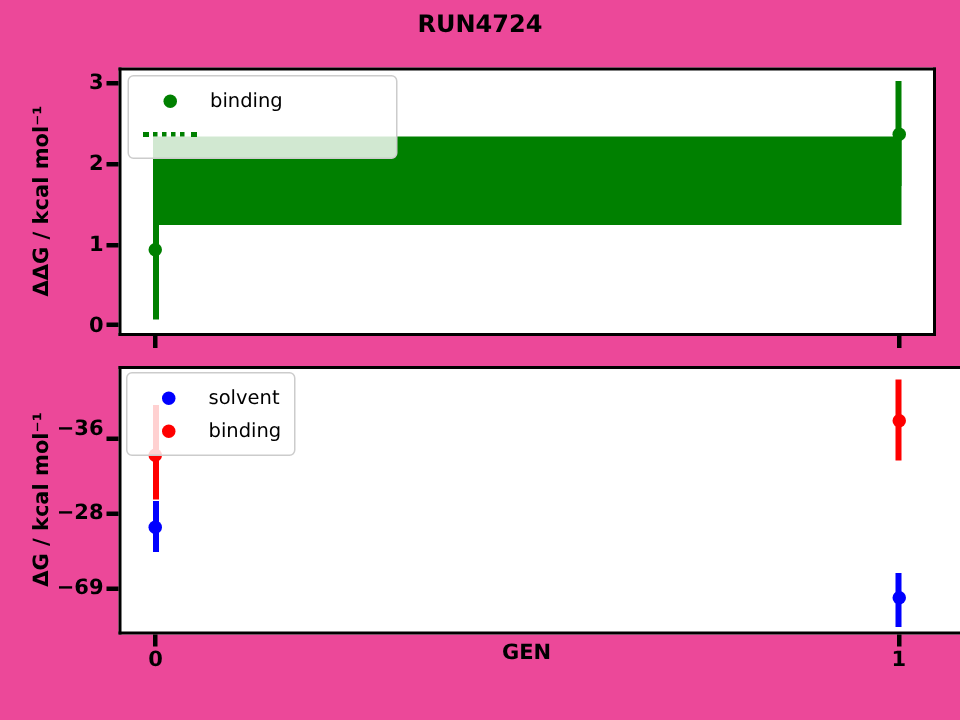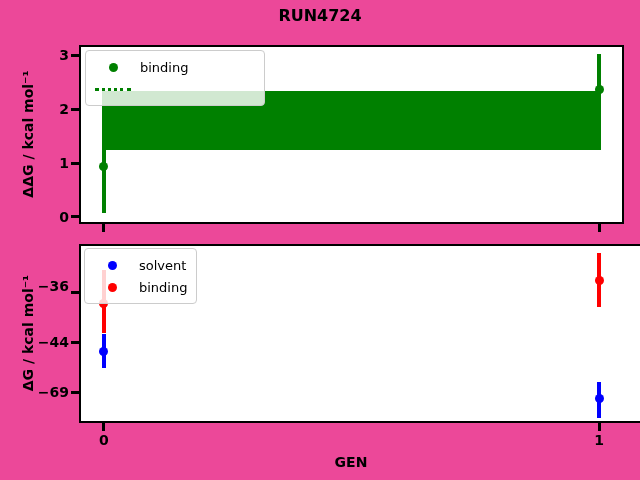--- a/index.html
+++ b/index.html
@@ -19,21 +19,21 @@
   .spine-bottom{left:0;bottom:0;width:100%;height:2px;}
   .spine-left{left:0;top:0;width:2px;height:100%;}
   .spine-right{right:0;top:0;width:2px;height:100%;}
   .ylabel{
     position:absolute;left:28px;transform:translate(-50%,-50%) rotate(-90deg);
     font-size:14px;font-weight:bold;white-space:nowrap;
   }
   .ylabel-top{top:134px;}
   .ylabel-bottom{top:333px;}
   .xlabel{
-    position:absolute;top:454px;left:351px;transform:translateX(-50%);
+    position:absolute;top:427px;left:351px;transform:translateX(-50%);
     font-size:14px;font-weight:bold;
   }
   .tick-mark-y{position:absolute;left:-8px;width:8px;height:3px;background:#000;}
   .tick-mark-x{position:absolute;top:179px;width:3px;height:8px;background:#000;}
   .tick-label-y{
     position:absolute;left:-54px;width:44px;text-align:right;height:20px;line-height:20px;
     font-size:14px;font-weight:bold;
   }
   .tick-label-x{
     position:absolute;top:188px;width:30px;text-align:center;
@@ -115,21 +115,21 @@
         <div class="legend-item">
           <div class="legend-handle">
             <div class="legend-dot" style="background: rgb(255, 0, 0);"></div>
           </div>
           <div class="legend-label">binding</div>
         </div>
       </div>
   <div class="tick-mark-y" style="top: 146.5px;"></div>
       <div class="tick-label-y" style="top: 138px;">−69</div>
       <div class="tick-mark-y" style="top: 96.5px;"></div>
-      <div class="tick-label-y" style="top: 88px;">−44</div>
+      <div class="tick-label-y" style="top: 88px;">−28</div>
       <div class="tick-mark-y" style="top: 46.5px;"></div>
       <div class="tick-label-y" style="top: 32px;">−36</div>
       <div class="tick-mark-x" style="left: 23.2727px;"></div>
       <div class="tick-label-x" style="left: 9.77273px;">0</div>
       <div class="tick-mark-x" style="left: 518.727px;"></div>
       <div class="tick-label-x" style="left: 505.227px;">1</div>
       <div class="err-bar" style="left: 22.7727px; top: 90px; height: 34px; background: rgb(0, 0, 255);"></div>
       <div class="marker" style="left: 20.2727px; top: 102.5px; background: rgb(0, 0, 255);"></div>
       <div class="err-bar" style="left: 518.227px; top: 138px; height: 36px; background: rgb(0, 0, 255);"></div>
       <div class="marker" style="left: 515.727px; top: 149.5px; background: rgb(0, 0, 255);"></div>

